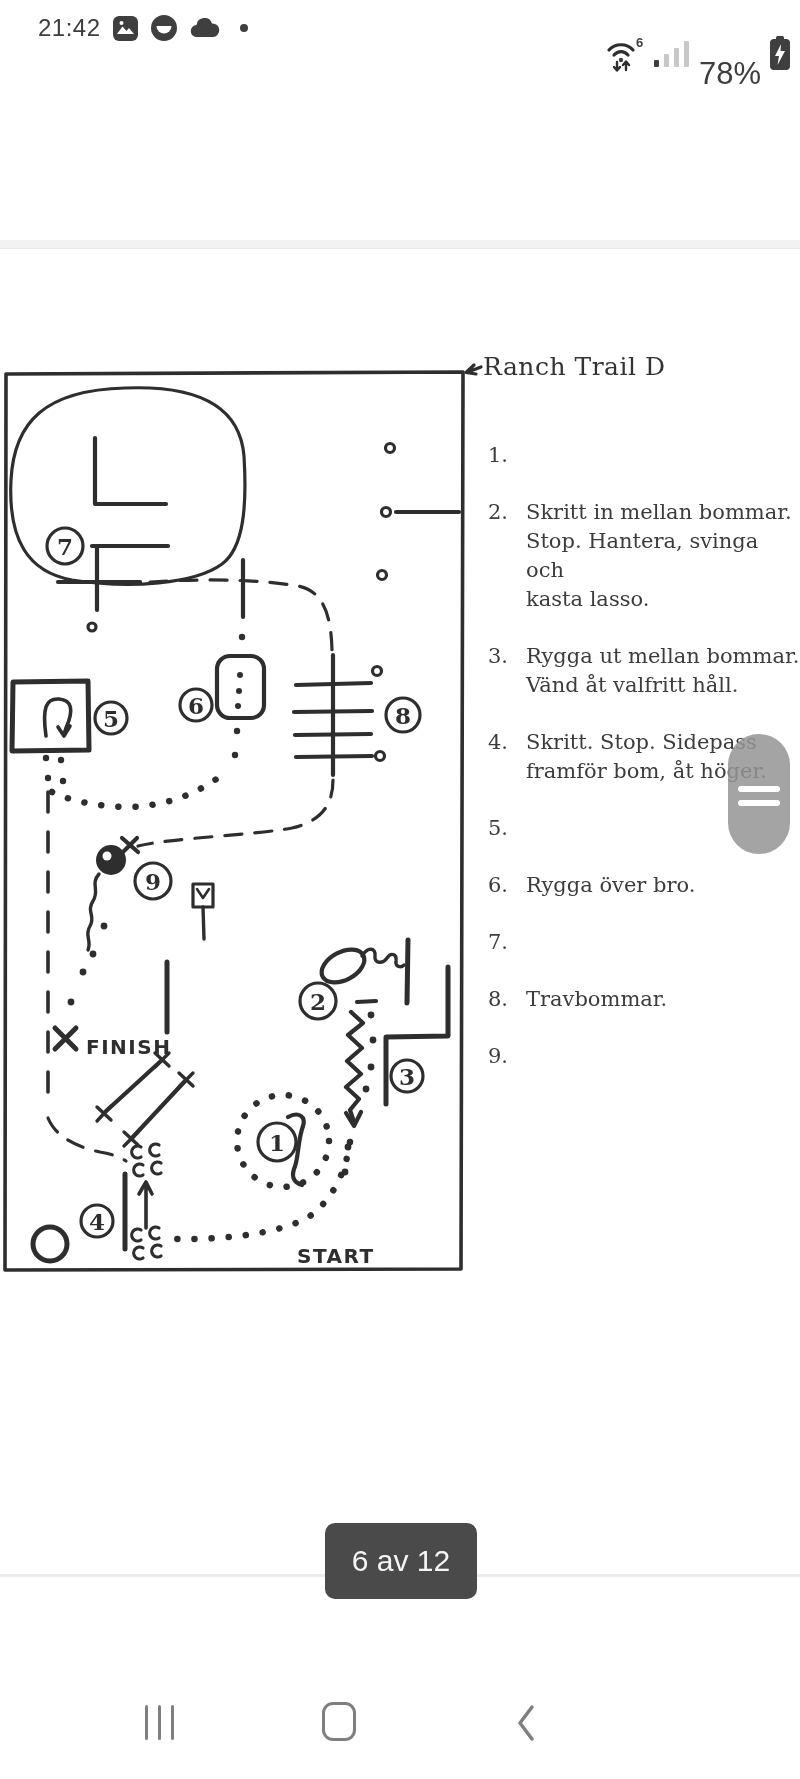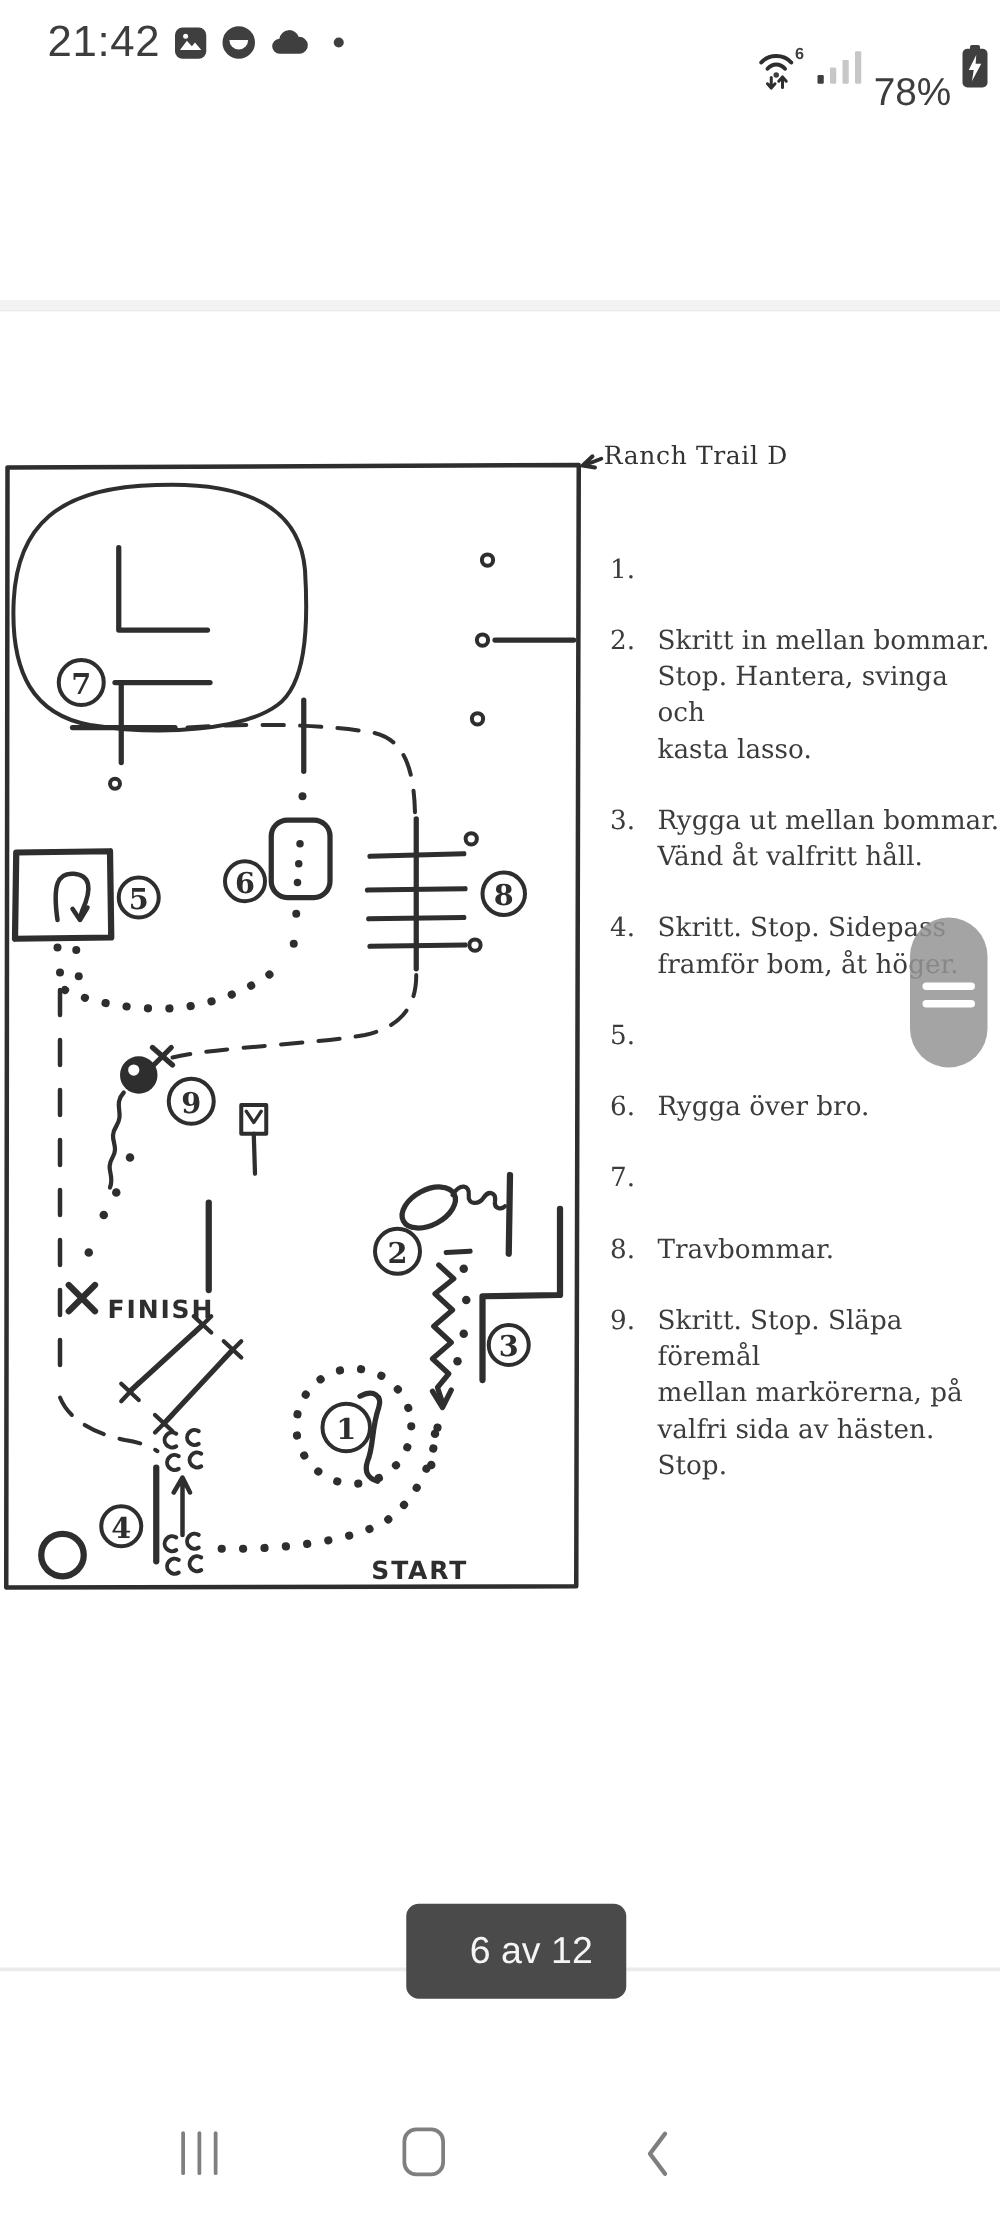--- a/index.html
+++ b/index.html
@@ -3,44 +3,44 @@
 <meta charset="utf-8">
 <style>
   html,body{margin:0;padding:0;}
   body{
     width:800px;height:1779px;position:relative;background:#ffffff;
     font-family:"Liberation Sans", sans-serif;overflow:hidden;
   }
   
   .statusbar{position:absolute;top:0;left:0;width:800px;height:64px;background:#fff;}
   .sb-left{position:absolute;left:38px;top:14px;display:flex;align-items:center;gap:11px;}
-  .sb-time{font-size:35px;color:#3d3d3d;letter-spacing:.5px;}
+  .sb-time{font-size:24px;color:#3d3d3d;letter-spacing:.5px;}
   .sb-right{position:absolute;right:8px;top:14px;display:flex;align-items:center;gap:7px;}
   .sb-pct{font-size:31px;color:#3d3d3d;margin-top:42px;}
   .sb-dot{width:8px;height:8px;border-radius:50%;background:#3f3f3f;margin-left:8px;}
   
   .divider-top{position:absolute;top:240px;left:0;width:800px;height:8px;background:#f2f2f2;border-bottom:1px solid #e9e9e9;}
   .divider-bottom{position:absolute;top:1574px;left:0;width:800px;height:3px;background:#ececec;}
   
   .doc-title{position:absolute;left:483px;top:352px;font-family:"DejaVu Serif",serif;
-    font-size:20px;color:#333;letter-spacing:.5px;}
+    font-size:25px;color:#333;letter-spacing:.5px;}
   .map-svg{position:absolute;left:0;top:360px;}
   .instructions{position:absolute;left:488px;top:441px;width:312px;margin:0;padding:0;list-style:none;
     font-family:"DejaVu Serif",serif;color:#3c3c3c;font-size:21px;line-height:29px;}
   .instructions li{display:flex;margin:0 0 28px 0;}
   .inst-num{width:38px;flex:0 0 38px;}
   .inst-text{white-space:pre-line;}
   
   .scroll-pill{position:absolute;left:728px;top:734px;width:62px;height:120px;border-radius:31px;
     background:rgba(148,148,148,.85);}
   .scroll-pill .bar{position:absolute;left:10px;width:42px;height:6px;border-radius:3px;background:#fff;}
   .scroll-pill .bar.b1{top:52px;} .scroll-pill .bar.b2{top:66px;}
   
   .page-chip{position:absolute;left:325px;top:1523px;width:152px;height:76px;background:#4a4a4a;
-    border-radius:10px;color:#f5f5f5;font-size:30px;display:flex;align-items:center;justify-content:center;padding-left:24px;}
+    border-radius:10px;color:#f5f5f5;font-size:30px;display:flex;align-items:center;justify-content:center;}
   
   .nav-recents{position:absolute;left:145px;top:1705px;display:flex;gap:10px;}
   .nav-recents span{width:3px;height:35px;background:#7f7f7f;border-radius:2px;display:block;}
   .nav-home{position:absolute;left:322px;top:1702px;width:28px;height:33px;border:3.5px solid #7f7f7f;border-radius:11px;}
   .nav-back{position:absolute;left:517px;top:1704px;}
   
   .ink{stroke:#2e2e2e;fill:none;stroke-linecap:round;stroke-linejoin:round;}
   .w3{stroke-width:3.2;} .w4{stroke-width:4.2;} .w5{stroke-width:5;}
   .dots{stroke-width:6.5;stroke-dasharray:0.1 17;}
   .dash{stroke-dasharray:17 13;}
@@ -278,23 +278,20 @@
   </li>
   <li>
     <span class="inst-num">7.</span>
   </li>
   <li>
     <span class="inst-num">8.</span>
     <span class="inst-text">Travbommar.</span>
   </li>
   <li>
     <span class="inst-num">9.</span>
-    <span class="inst-text">Skritt. Stop. Släpa föremål
-mellan markörerna, på
-valfri sida av hästen. Stop.</span>
   </li>
 </ol>
 
 <div class="scroll-pill">
   <span class="bar b1"></span>
   <span class="bar b2"></span>
 </div>
 
 <div class="divider-bottom"></div>
 <div class="page-chip">6 av 12</div>

